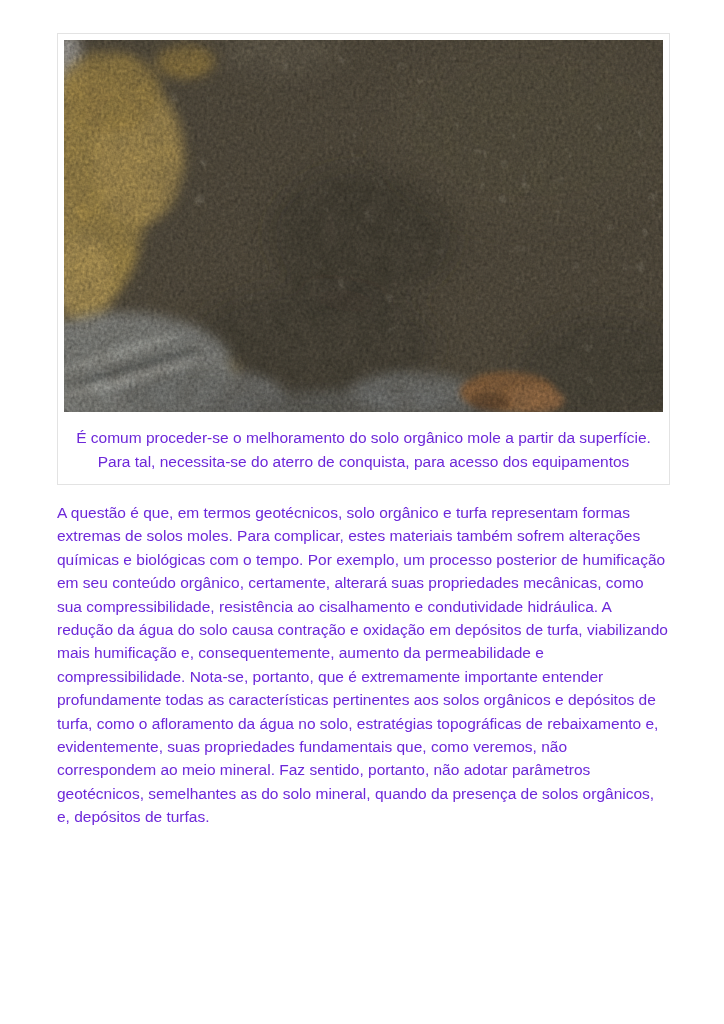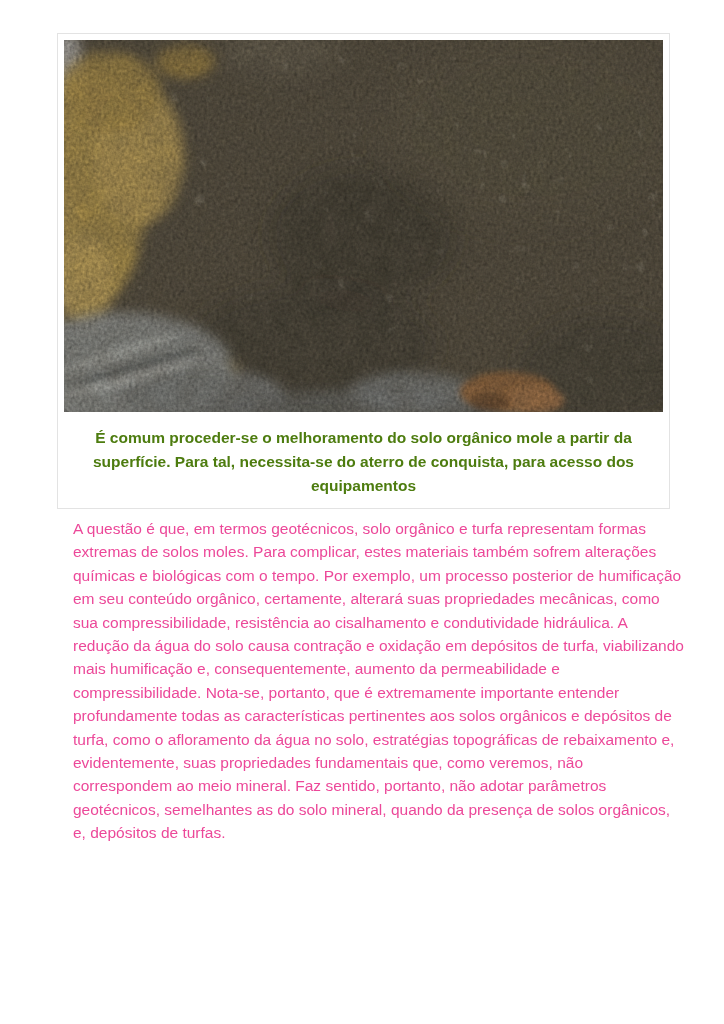--- a/index.html
+++ b/index.html
@@ -23,31 +23,30 @@
     width:100%;height:372px;
     overflow:hidden;
     background:#584f3f;
   }
   .photo svg{display:block;width:100%;height:100%;}
   .figure figcaption{
     padding:14px 6px 2px;
     text-align:center;
     font-size:15.5px;
     line-height:24px;
-    color:#4d7c0f;
-    font-weight:bold;
+    color:#6d28d9;
   }
   
   .article-paragraph{
     position:absolute;left:57px;top:501px;
     width:613px;
-    margin:16px;
+    margin:0;
     font-size:15.5px;
     line-height:23.4px;
-    color:#ec4899;
+    color:#6d28d9;
     text-align:left;
   }
 </style>
 </head>
 <body>
 
 <div class="page">
 
   <figure class="figure">
     <div class="photo" title="Pilha de solo orgânico mole escuro com manchas de areia amarela e lama cinza">

